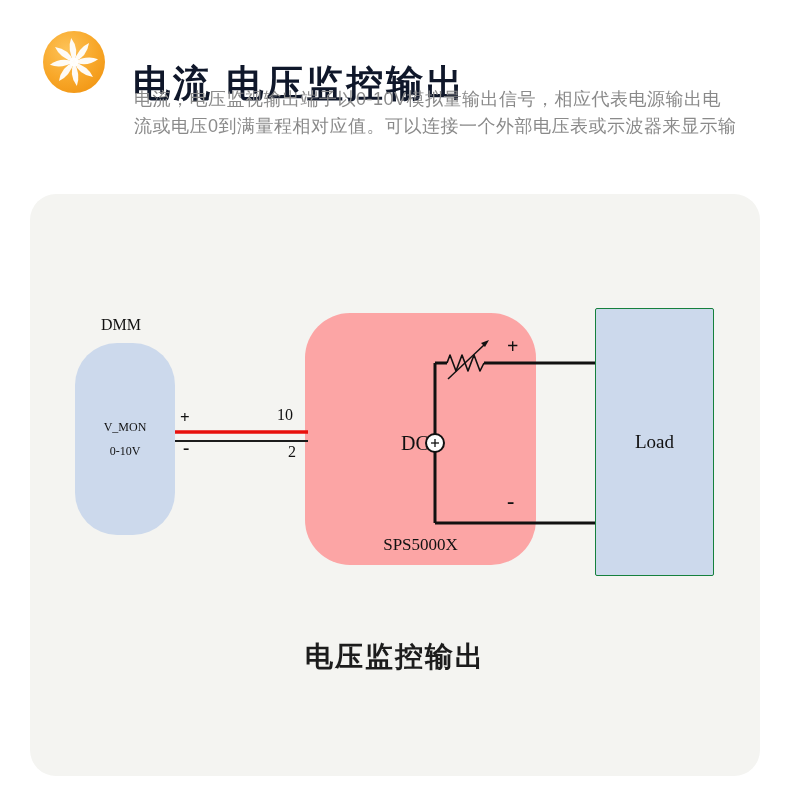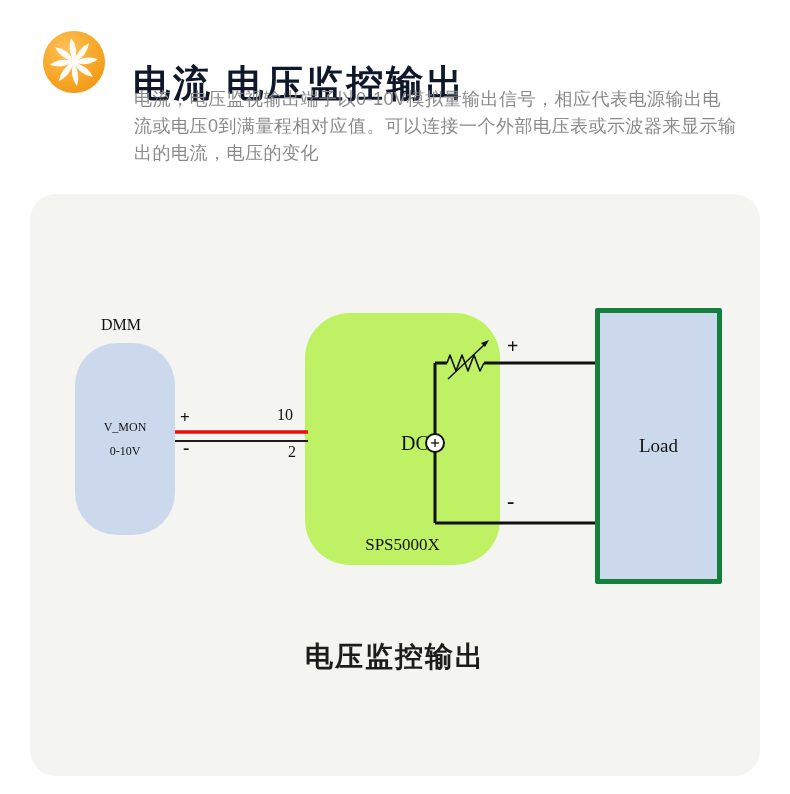--- a/index.html
+++ b/index.html
@@ -17,28 +17,28 @@
   
   .panel{position:absolute;left:30px;top:194px;width:730px;height:582px;
          background:#f4f4f1;border-radius:26px;}
 
   
   .blk{position:absolute;display:flex;flex-direction:column;align-items:center;
        justify-content:center;font-family:"Liberation Serif","DejaVu Serif",serif;
        color:#111;}
   .dmm-block{left:45px;top:149px;width:100px;height:192px;background:#ccd9ec;
              border-radius:42px;font-size:12px;gap:9px;}
-  .sps-block{left:275px;top:119px;width:195px;height:252px;background:#bef264;
-             border-radius:45px;}
+  .sps-block{left:275px;top:119px;width:195px;height:252px;background:#fca5a5;
+             border-radius:45px;padding-left:36px;}
   .sps-label{position:absolute;left:0;right:0;bottom:10px;text-align:center;
              font-size:17px;font-family:"Liberation Serif","DejaVu Serif",serif;}
   .analog-block{left:278px;top:184px;width:93px;height:118px;background:#dfe4c9;
                 border-radius:28px;font-size:16px;line-height:22px;}
   .load-block{left:565px;top:114px;width:117px;height:266px;background:#ccd9ec;
-              border:5px solid #15803d;border-radius:2px;font-size:19px;}
+              border:1px solid #15803d;border-radius:2px;font-size:19px;}
 
   
   .lbl{position:absolute;font-family:"Liberation Serif","DejaVu Serif",serif;
        color:#111;white-space:nowrap;}
   .dmm-name{left:71px;top:122px;font-size:16px;}
   .plusL{left:150px;top:214px;font-size:17px;font-weight:700;}
   .minusL{left:153px;top:243px;font-size:19px;font-weight:700;}
   .pin10{left:247px;top:212px;font-size:16px;}
   .pin2{left:258px;top:249px;font-size:16px;}
   .dcL{left:371px;top:238px;font-size:20px;}
@@ -76,21 +76,20 @@
     </g>
     <circle cx="32" cy="32" r="4.5" fill="#ffffff" opacity="0.9"></circle>
   </svg>
 </div>
 
 <h1 class="title">电流 电压监控输出</h1>
 
 <div class="desc">
   <div class="line">电流，电压监视输出端子以0-10V模拟量输出信号，相应代表电源输出电</div>
   <div class="line">流或电压0到满量程相对应值。可以连接一个外部电压表或示波器来显示输</div>
-  <div class="line">出的电流，电压的变化</div>
 </div>
 
 <div class="panel">
 
   <div class="blk dmm-block">
     <div>V_MON</div>
     <div>0-10V</div>
   </div>
 
   <div class="blk sps-block">

